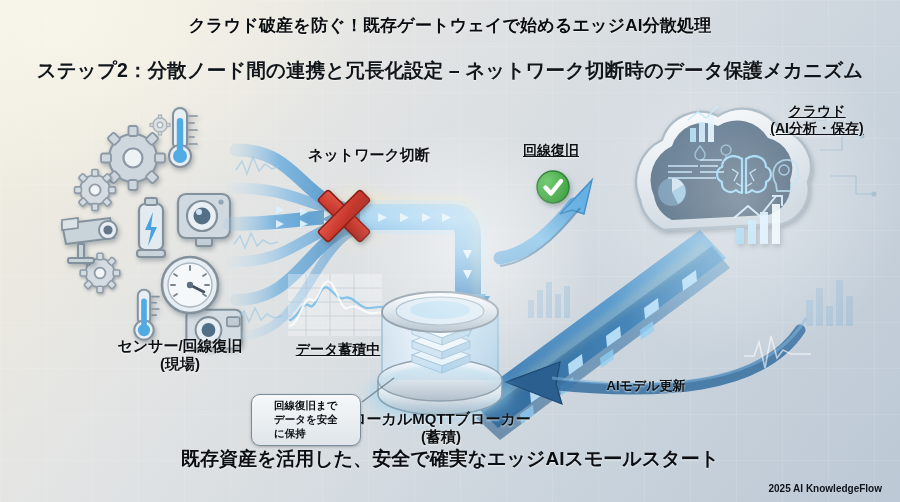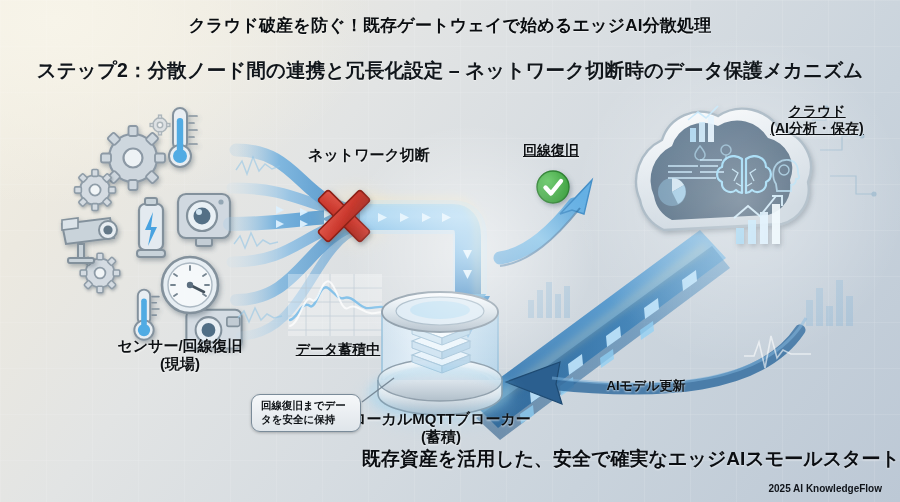--- a/index.html
+++ b/index.html
@@ -40,33 +40,33 @@
     left:0;right:0;top:57px;text-align:center;
     font-size:19.5px;font-weight:bold;letter-spacing:.1px;
     color:#11161b;text-shadow:0 1px 1px rgba(255,255,255,.5);
   }
   .lbl{font-weight:bold;text-align:center;line-height:1.22;
        text-shadow:0 1px 2px rgba(255,255,255,.75);}
   .lbl.sz15{font-size:15px;}
   .lbl.sz14{font-size:14px;text-decoration:underline;}
   .lbl.sz13{font-size:13px;text-align:center;}
   .foot{
-    left:0;right:0;bottom:30px;text-align:right;
+    left:0;right:0;bottom:30px;text-align:center;
     font-size:19px;font-weight:bold;color:#0b0e12;
     text-shadow:0 1px 2px rgba(255,255,255,.6);
   }
   .credit{
     right:18px;bottom:8px;font-size:10px;font-weight:bold;color:#10141a;
   }
   
   #callout{
     position:absolute;left:251px;top:394px;width:110px;
     background:linear-gradient(180deg,#f6f8fa 0%,#dfe5ea 100%);
     border:1.6px solid #7a8b99;border-radius:9px;
-    padding:4px 9px;box-sizing:border-box;
+    padding:4px 22px;box-sizing:border-box;
     font-size:10.5px;font-weight:bold;line-height:1.32;color:#0b0f13;
     text-align:left;box-shadow:0 1px 3px rgba(0,0,0,.25);
   }
 </style>
 </head>
 <body>
 
 <div id="stage">
 
   <div id="gridfx"></div>

